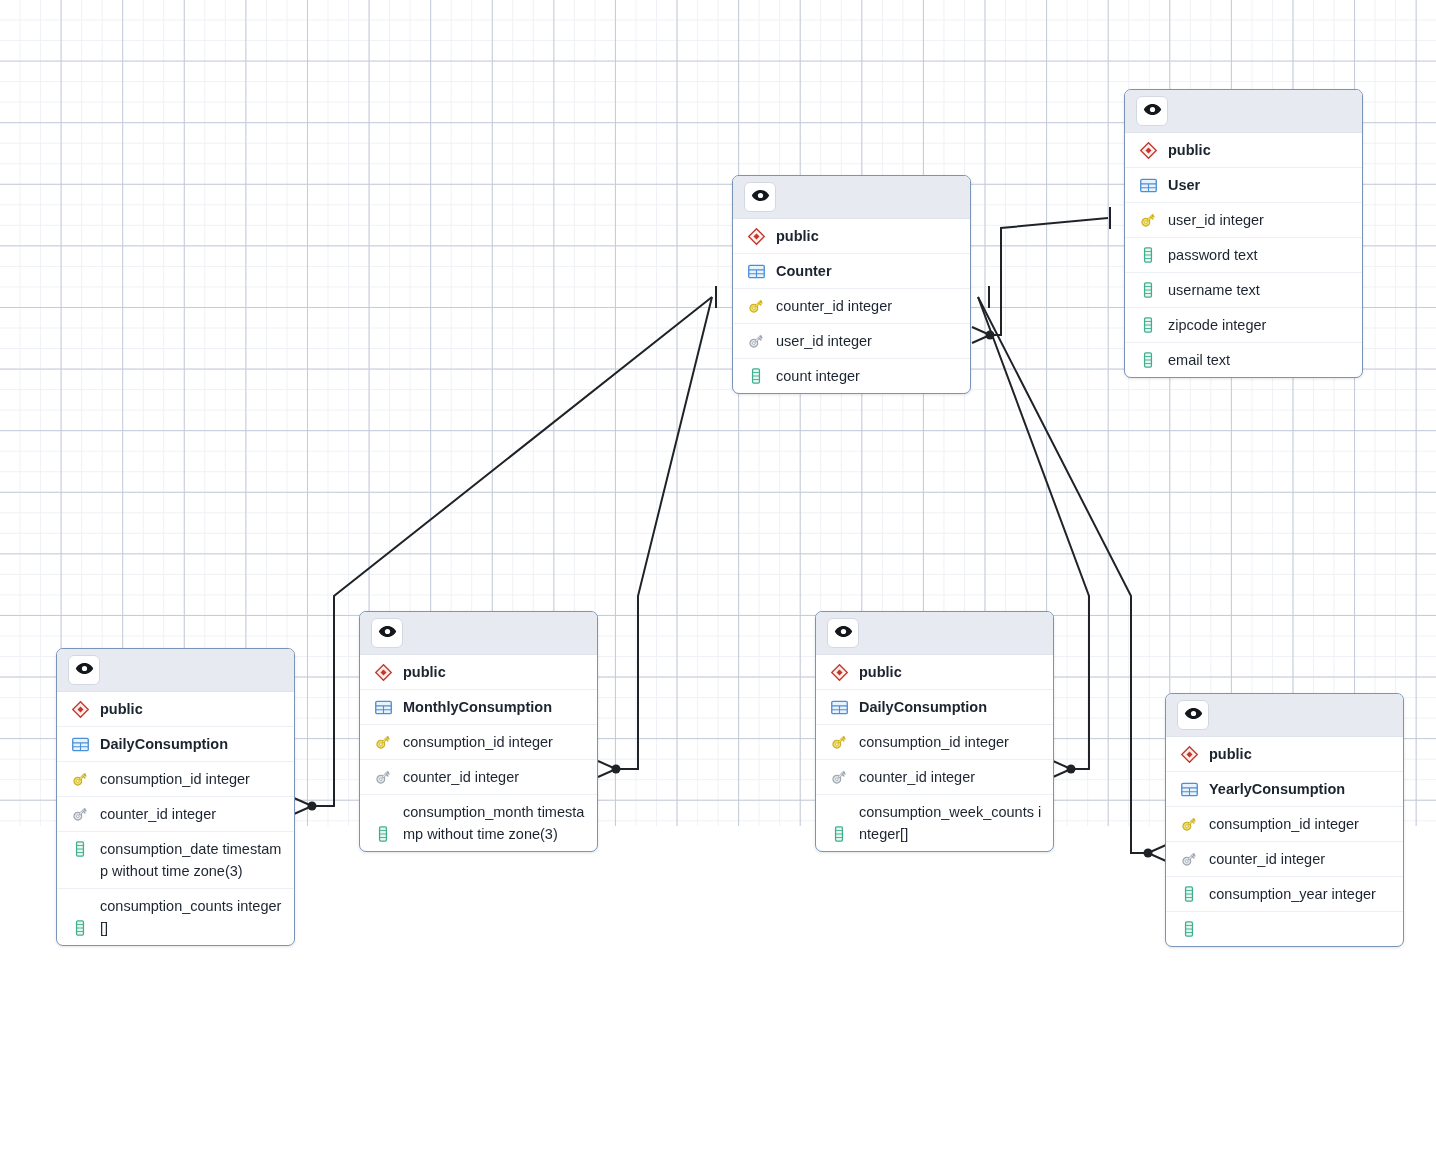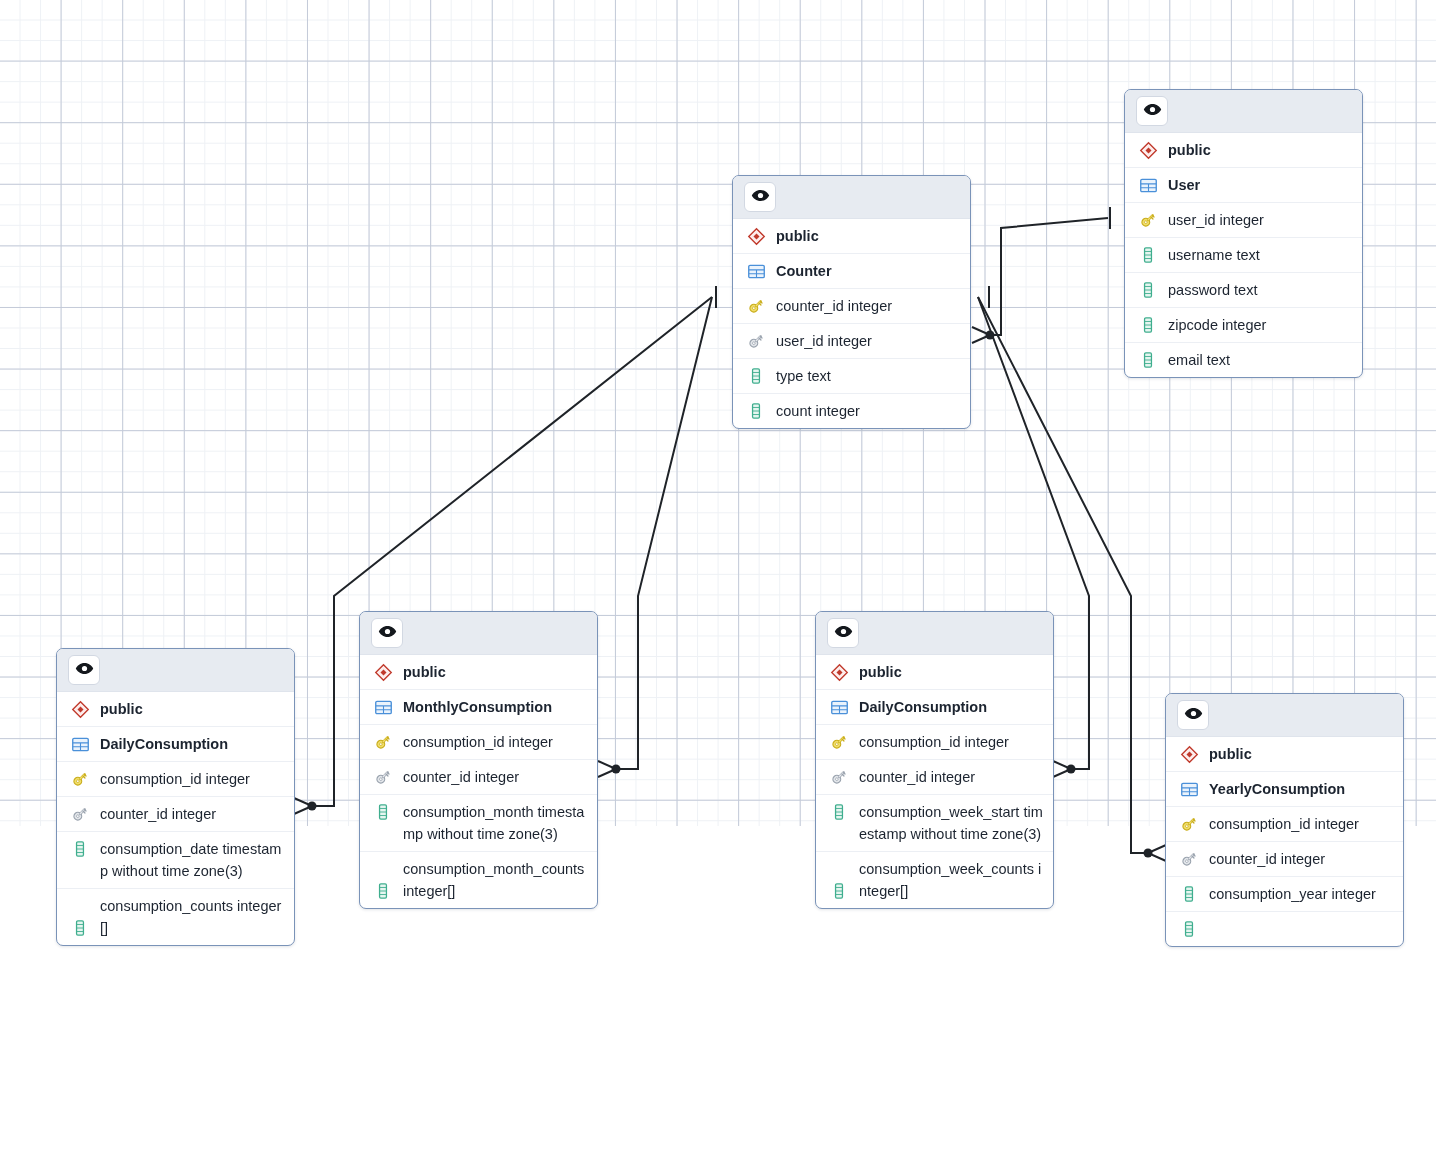--- a/index.html
+++ b/index.html
@@ -207,30 +207,30 @@
         </span>
         <span class="txt">user_id integer</span>
       </div>
       <div class="row">
         <span class="ico">
           <svg width="18" height="18" viewBox="0 0 24 24" aria-hidden="true">
             <rect x="7.4" y="2.6" width="9.2" height="18.8" rx="1.7" fill="#e6f6f0" stroke="#3fae8e" stroke-width="1.7"></rect>
             <path d="M7.4 7.3h9.2M7.4 12h9.2M7.4 16.7h9.2" stroke="#3fae8e" stroke-width="1.2"></path>
           </svg>
         </span>
+        <span class="txt">password text</span>
+      </div>
+      <div class="row">
+        <span class="ico">
+          <svg width="18" height="18" viewBox="0 0 24 24" aria-hidden="true">
+            <rect x="7.4" y="2.6" width="9.2" height="18.8" rx="1.7" fill="#e6f6f0" stroke="#3fae8e" stroke-width="1.7"></rect>
+            <path d="M7.4 7.3h9.2M7.4 12h9.2M7.4 16.7h9.2" stroke="#3fae8e" stroke-width="1.2"></path>
+          </svg>
+        </span>
         <span class="txt">username text</span>
-      </div>
-      <div class="row">
-        <span class="ico">
-          <svg width="18" height="18" viewBox="0 0 24 24" aria-hidden="true">
-            <rect x="7.4" y="2.6" width="9.2" height="18.8" rx="1.7" fill="#e6f6f0" stroke="#3fae8e" stroke-width="1.7"></rect>
-            <path d="M7.4 7.3h9.2M7.4 12h9.2M7.4 16.7h9.2" stroke="#3fae8e" stroke-width="1.2"></path>
-          </svg>
-        </span>
-        <span class="txt">password text</span>
       </div>
       <div class="row">
         <span class="ico">
           <svg width="18" height="18" viewBox="0 0 24 24" aria-hidden="true">
             <rect x="7.4" y="2.6" width="9.2" height="18.8" rx="1.7" fill="#e6f6f0" stroke="#3fae8e" stroke-width="1.7"></rect>
             <path d="M7.4 7.3h9.2M7.4 12h9.2M7.4 16.7h9.2" stroke="#3fae8e" stroke-width="1.2"></path>
           </svg>
         </span>
         <span class="txt">zipcode integer</span>
       </div>
@@ -299,29 +299,20 @@
         </span>
         <span class="txt">user_id integer</span>
       </div>
       <div class="row">
         <span class="ico">
           <svg width="18" height="18" viewBox="0 0 24 24" aria-hidden="true">
             <rect x="7.4" y="2.6" width="9.2" height="18.8" rx="1.7" fill="#e6f6f0" stroke="#3fae8e" stroke-width="1.7"></rect>
             <path d="M7.4 7.3h9.2M7.4 12h9.2M7.4 16.7h9.2" stroke="#3fae8e" stroke-width="1.2"></path>
           </svg>
         </span>
-        <span class="txt">type text</span>
-      </div>
-      <div class="row">
-        <span class="ico">
-          <svg width="18" height="18" viewBox="0 0 24 24" aria-hidden="true">
-            <rect x="7.4" y="2.6" width="9.2" height="18.8" rx="1.7" fill="#e6f6f0" stroke="#3fae8e" stroke-width="1.7"></rect>
-            <path d="M7.4 7.3h9.2M7.4 12h9.2M7.4 16.7h9.2" stroke="#3fae8e" stroke-width="1.2"></path>
-          </svg>
-        </span>
         <span class="txt">count integer</span>
       </div>
     </div>
   <div class="node" id="node-daily">
       <div class="node-header">
         <div class="eye-btn">
           <span><svg width="19" height="19" viewBox="0 0 24 24" aria-hidden="true">
               <path d="M12 5C6.8 5 2.7 8.5 1 12c1.7 3.5 5.8 7 11 7s9.3-3.5 11-7c-1.7-3.5-5.8-7-11-7z" fill="#14181d"></path>
               <circle cx="12" cy="12" r="3.3" fill="#ffffff"></circle>
             </svg></span>
@@ -449,29 +440,20 @@
       </div>
       <div class="row">
         <span class="ico">
           <svg width="18" height="18" viewBox="0 0 24 24" aria-hidden="true">
             <rect x="7.4" y="2.6" width="9.2" height="18.8" rx="1.7" fill="#e6f6f0" stroke="#3fae8e" stroke-width="1.7"></rect>
             <path d="M7.4 7.3h9.2M7.4 12h9.2M7.4 16.7h9.2" stroke="#3fae8e" stroke-width="1.2"></path>
           </svg>
         </span>
         <span class="txt">consumption_month timestamp without time zone(3)</span>
       </div>
-      <div class="row">
-        <span class="ico">
-          <svg width="18" height="18" viewBox="0 0 24 24" aria-hidden="true">
-            <rect x="7.4" y="2.6" width="9.2" height="18.8" rx="1.7" fill="#e6f6f0" stroke="#3fae8e" stroke-width="1.7"></rect>
-            <path d="M7.4 7.3h9.2M7.4 12h9.2M7.4 16.7h9.2" stroke="#3fae8e" stroke-width="1.2"></path>
-          </svg>
-        </span>
-        <span class="txt">consumption_month_counts integer[]</span>
-      </div>
     </div>
   <div class="node" id="node-weekly">
       <div class="node-header">
         <div class="eye-btn">
           <span><svg width="19" height="19" viewBox="0 0 24 24" aria-hidden="true">
               <path d="M12 5C6.8 5 2.7 8.5 1 12c1.7 3.5 5.8 7 11 7s9.3-3.5 11-7c-1.7-3.5-5.8-7-11-7z" fill="#14181d"></path>
               <circle cx="12" cy="12" r="3.3" fill="#ffffff"></circle>
             </svg></span>
         </div>
       </div>
@@ -521,29 +503,20 @@
         </span>
         <span class="txt">counter_id integer</span>
       </div>
       <div class="row">
         <span class="ico">
           <svg width="18" height="18" viewBox="0 0 24 24" aria-hidden="true">
             <rect x="7.4" y="2.6" width="9.2" height="18.8" rx="1.7" fill="#e6f6f0" stroke="#3fae8e" stroke-width="1.7"></rect>
             <path d="M7.4 7.3h9.2M7.4 12h9.2M7.4 16.7h9.2" stroke="#3fae8e" stroke-width="1.2"></path>
           </svg>
         </span>
-        <span class="txt">consumption_week_start timestamp without time zone(3)</span>
-      </div>
-      <div class="row">
-        <span class="ico">
-          <svg width="18" height="18" viewBox="0 0 24 24" aria-hidden="true">
-            <rect x="7.4" y="2.6" width="9.2" height="18.8" rx="1.7" fill="#e6f6f0" stroke="#3fae8e" stroke-width="1.7"></rect>
-            <path d="M7.4 7.3h9.2M7.4 12h9.2M7.4 16.7h9.2" stroke="#3fae8e" stroke-width="1.2"></path>
-          </svg>
-        </span>
         <span class="txt">consumption_week_counts integer[]</span>
       </div>
     </div>
   <div class="node" id="node-yearly">
       <div class="node-header">
         <div class="eye-btn">
           <span><svg width="19" height="19" viewBox="0 0 24 24" aria-hidden="true">
               <path d="M12 5C6.8 5 2.7 8.5 1 12c1.7 3.5 5.8 7 11 7s9.3-3.5 11-7c-1.7-3.5-5.8-7-11-7z" fill="#14181d"></path>
               <circle cx="12" cy="12" r="3.3" fill="#ffffff"></circle>
             </svg></span>

